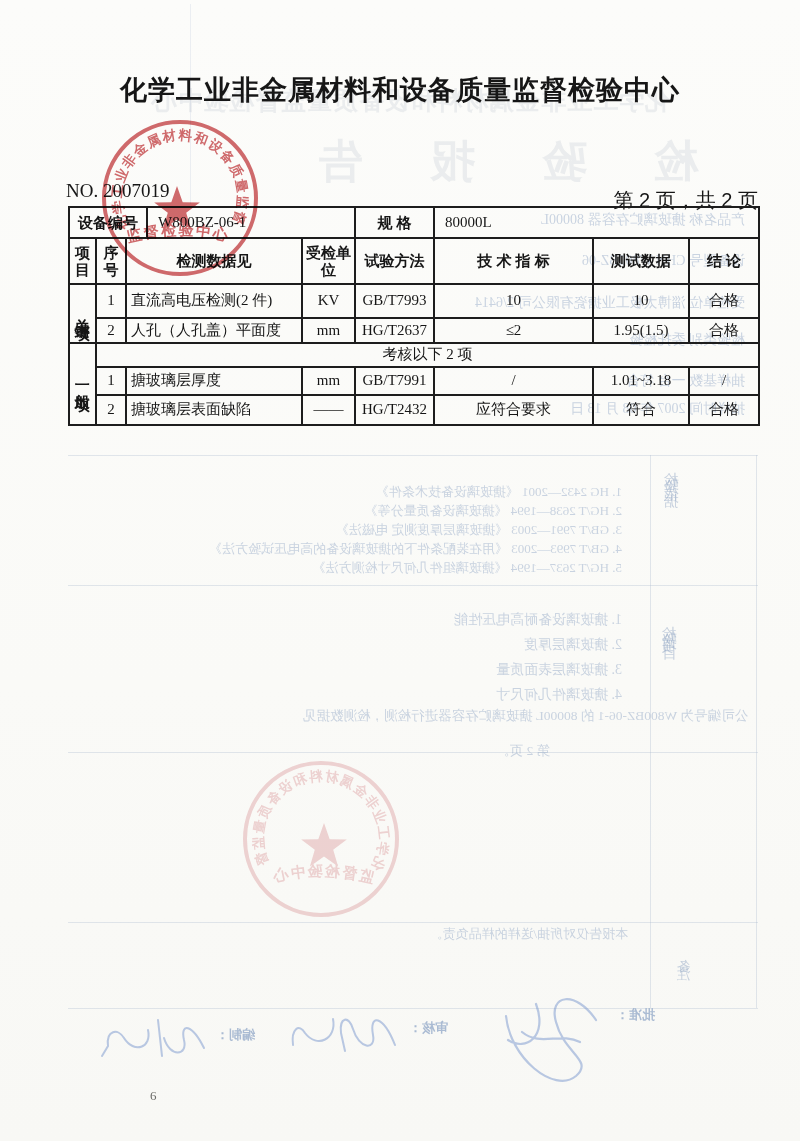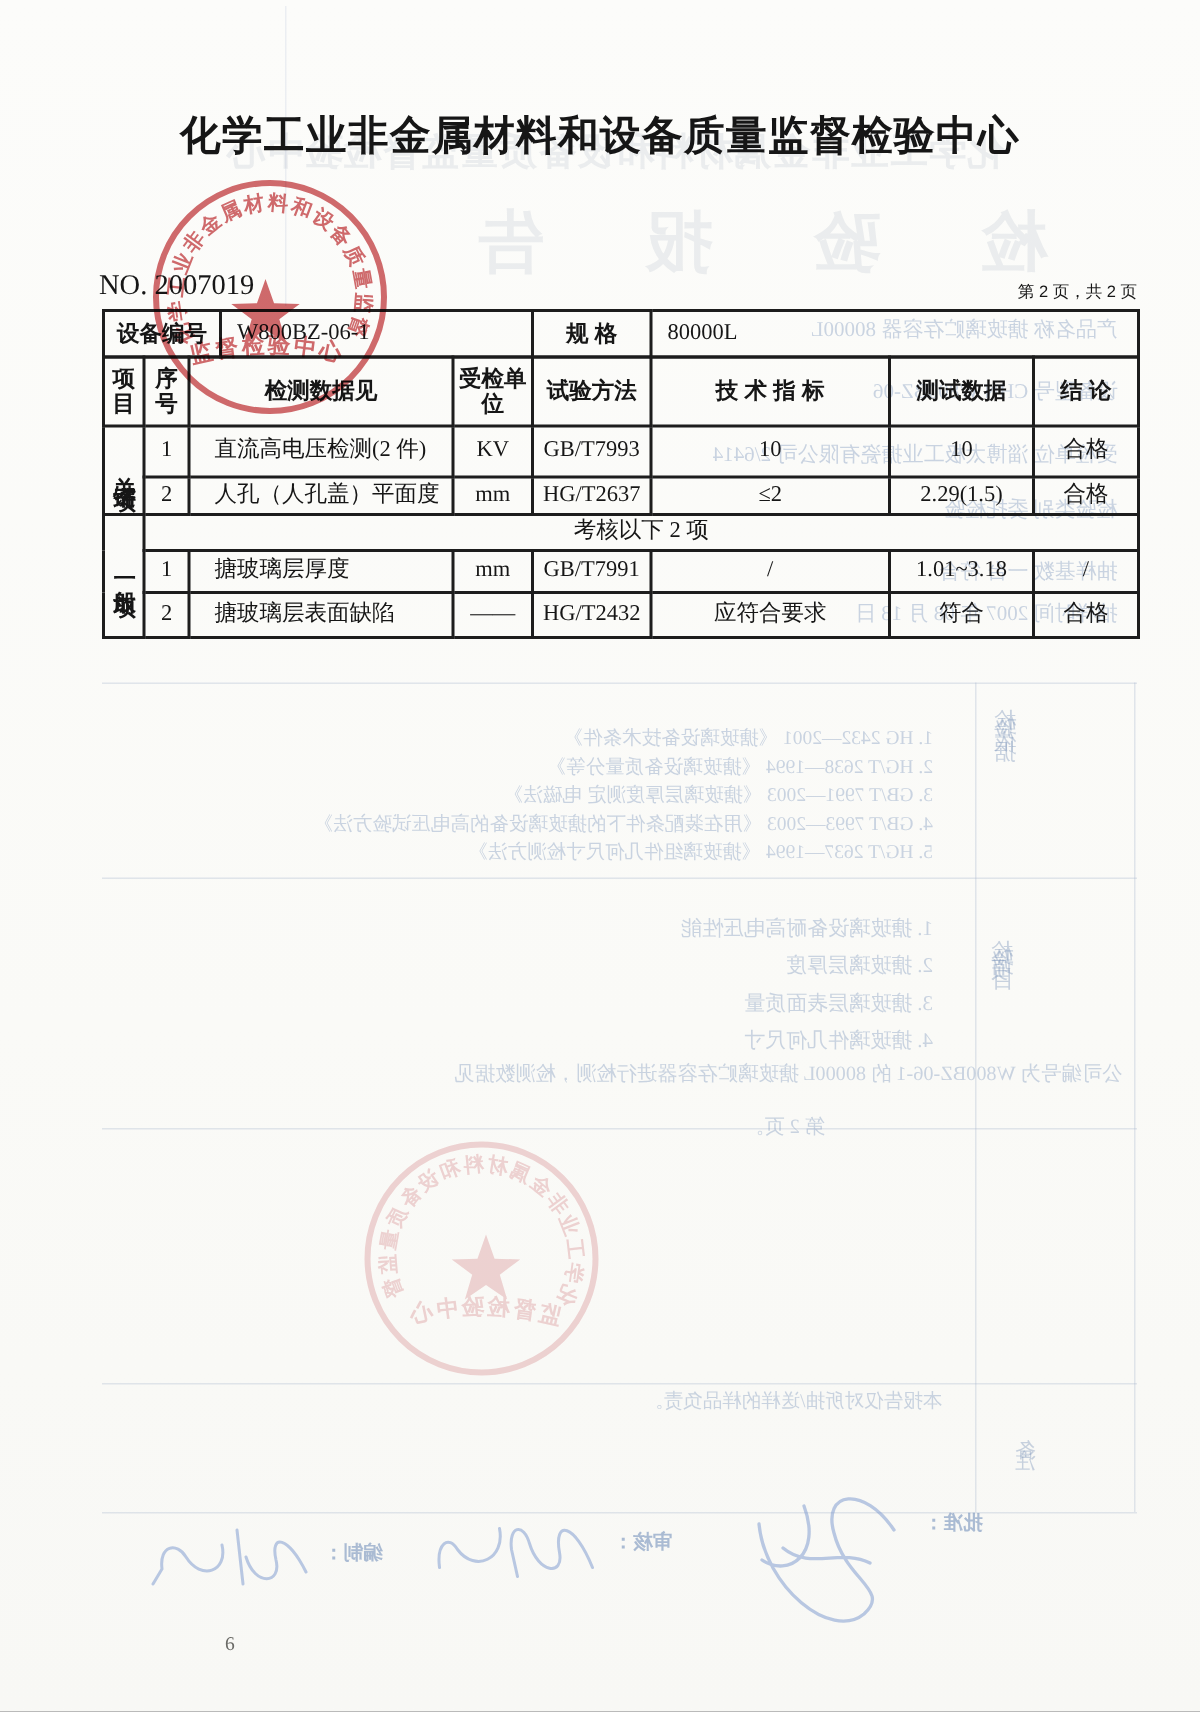--- a/index.html
+++ b/index.html
@@ -10,32 +10,32 @@
     font-family:"Liberation Sans","DejaVu Sans",sans-serif;
     color:#161616;
   }
   
   .org-title{position:absolute;top:72px;left:0;width:100%;text-align:center;
     font-size:27px;font-weight:700;letter-spacing:1px;z-index:5;}
   .doc-title{position:absolute;top:122px;left:247px;font-size:46px;font-weight:700;
     letter-spacing:60px;white-space:nowrap;z-index:5;}
   .report-no{position:absolute;top:180px;left:66px;font-size:19px;
     font-family:"Liberation Serif","DejaVu Serif",serif;z-index:5;}
-  .page-ind{position:absolute;top:187px;right:42px;font-size:11px;z-index:5;}
+  .page-ind{position:absolute;top:187px;right:42px;font-size:20px;z-index:5;}
   
   .tablewrap{position:absolute;left:68px;top:206px;width:690px;z-index:6;}
   table{border-collapse:collapse;table-layout:fixed;width:690px;
     font-family:"Liberation Serif","DejaVu Serif",serif;}
   td{border:2px solid #1d1d1d;text-align:center;vertical-align:middle;
     padding:0 2px;font-size:15px;line-height:1.15;overflow:hidden;}
   .tB{margin-top:-2px;}
   .lbl{font-weight:600;font-family:"Liberation Sans","DejaVu Sans",sans-serif;}
   .vgroup{writing-mode:vertical-lr;text-orientation:upright;letter-spacing:5px;
     font-weight:600;font-family:"Liberation Sans","DejaVu Sans",sans-serif;padding:2px 0;}
-  .name-cell{text-align:left;padding-left:16px;}
+  .name-cell{text-align:left;padding-left:4px;}
   .footnote{position:absolute;left:68px;top:430px;font-size:14.5px;font-weight:600;z-index:6;}
   
   .mirror{transform:scaleX(-1);}
   .bleed{position:absolute;color:rgba(122,148,186,0.38);z-index:1;
     font-family:"Liberation Serif","DejaVu Serif",serif;white-space:nowrap;}
   .bleed div{white-space:nowrap;}
   .bleed-vlabel{position:absolute;color:rgba(122,148,186,0.4);z-index:1;
     writing-mode:vertical-lr;text-orientation:upright;letter-spacing:7px;
     font-family:"Liberation Sans","DejaVu Sans",sans-serif;}
   .bleed-line{position:absolute;background:rgba(168,184,206,0.32);z-index:0;}
@@ -151,21 +151,21 @@
         <td>10</td>
         <td>10</td>
         <td>合格</td>
       </tr>
       <tr style="height:25px">
         <td>2</td>
         <td class="name-cell">人孔（人孔盖）平面度</td>
         <td>mm</td>
         <td>HG/T2637</td>
         <td>≤2</td>
-        <td>2.29(1.5)</td>
+        <td>1.95(1.5)</td>
         <td>合格</td>
       </tr>
       <tr style="height:24px">
         <td rowspan="3" class="vgroup">一般项</td>
         <td colspan="7">考核以下 2 项</td>
       </tr>
       <tr style="height:28px">
         <td>1</td>
         <td class="name-cell">搪玻璃层厚度</td>
         <td>mm</td>

